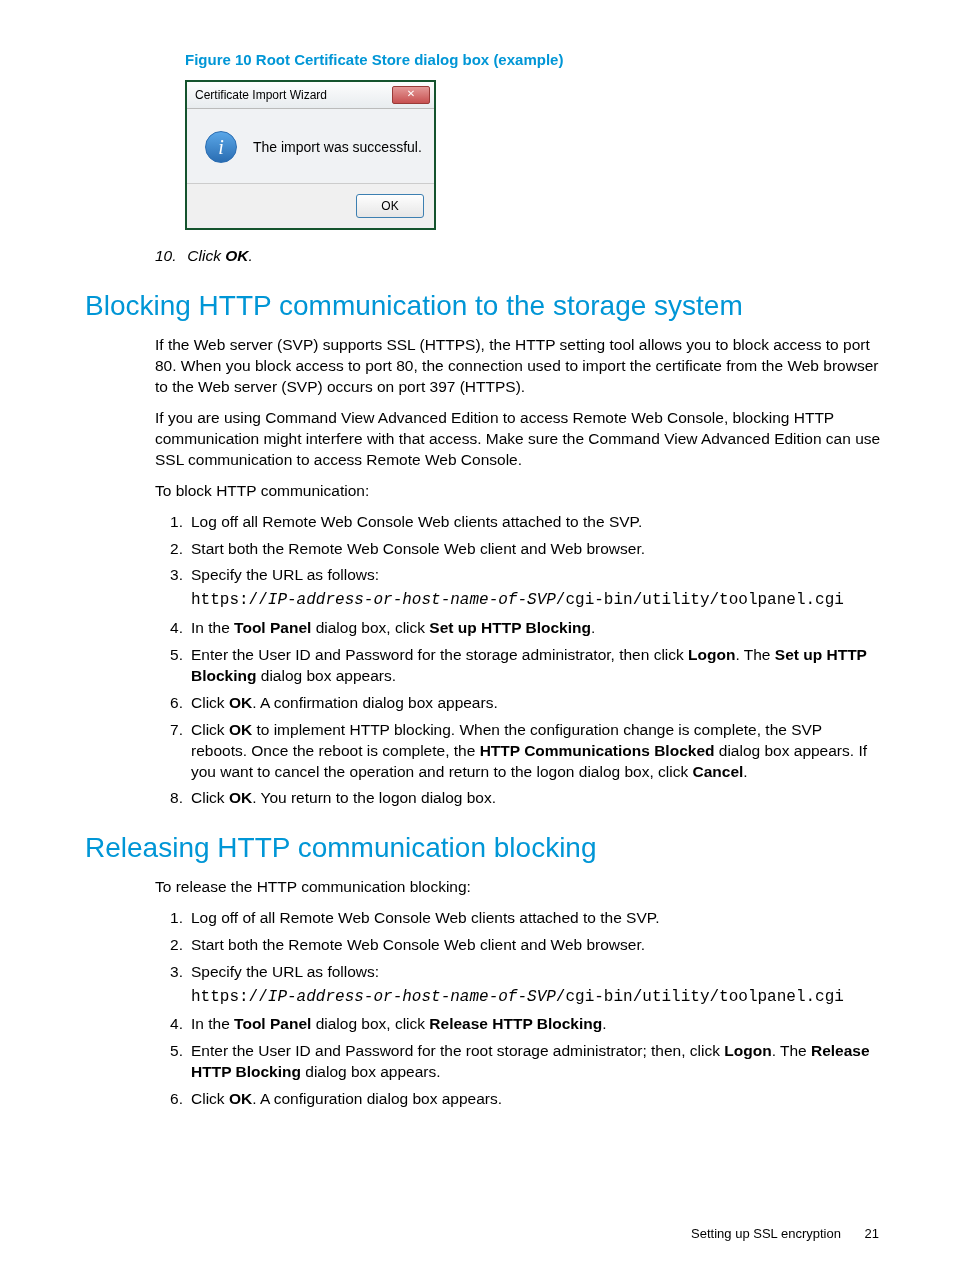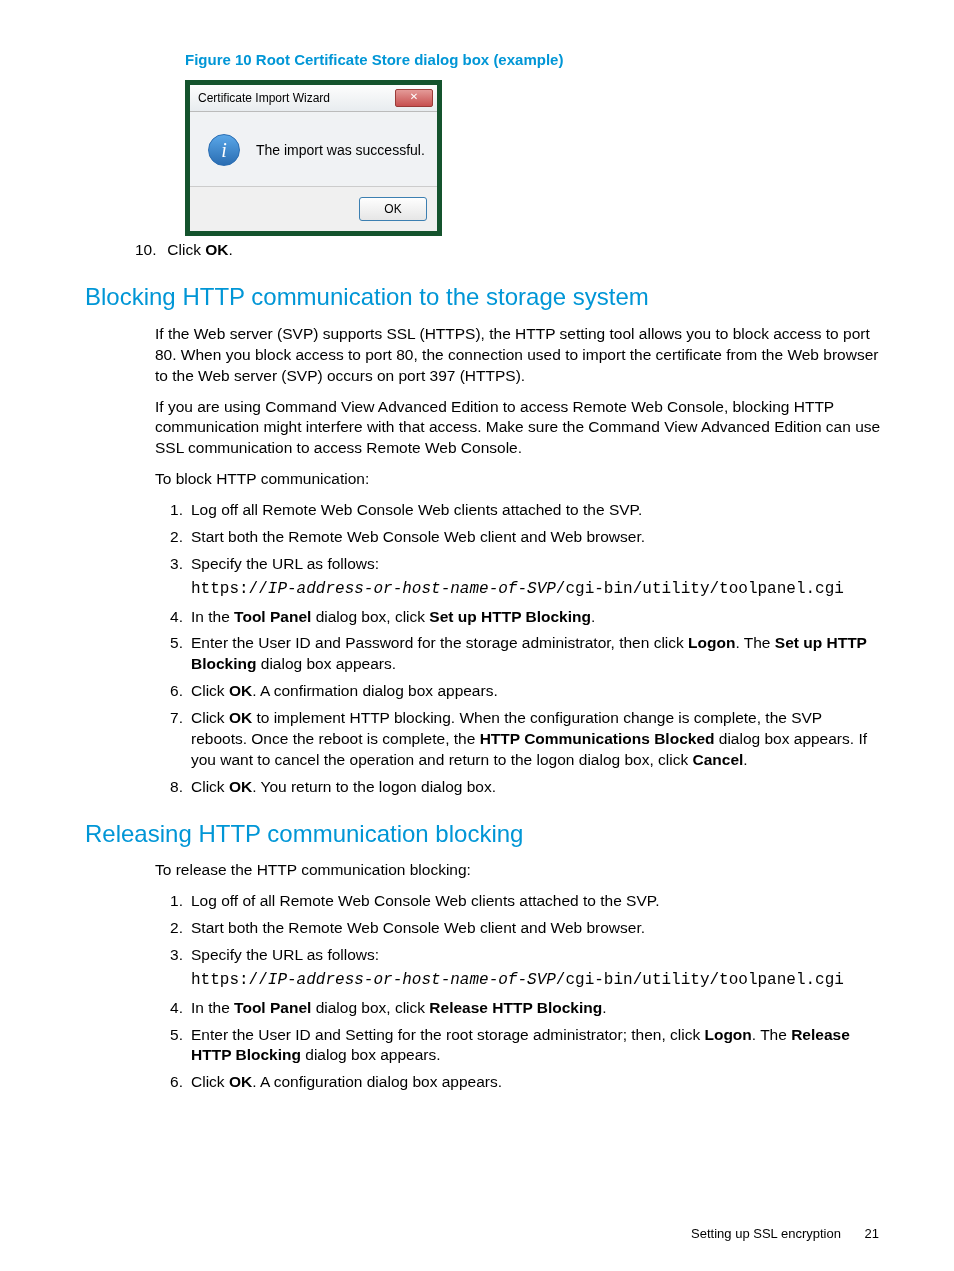--- a/index.html
+++ b/index.html
@@ -14,25 +14,25 @@
     .figure-caption {
       color: #0096d6;
       font-weight: bold;
       font-size: 15px;
       margin-left: 100px;
       margin-bottom: 10px;
     }
     .dialog-screenshot {
       margin-left: 100px;
       width: 247px;
-      border: 5px solid #14532d;
+      border: 2px solid #14532d;
       background: #f4f4f4;
       font-family: "Segoe UI", Tahoma, sans-serif;
       font-size: 12px;
-      margin-bottom: 4px;
+      margin-bottom: 16px;
     }
     .dlg-titlebar {
       background: linear-gradient(#fdfdfd, #e8ecef);
       border-bottom: 1px solid #bbb;
       padding: 4px 4px 4px 8px;
       display: flex;
       justify-content: space-between;
       align-items: center;
     }
     .dlg-close {
@@ -80,28 +80,29 @@
       display: inline-block;
       width: 66px;
       padding: 3px 0;
       background: linear-gradient(#fefefe, #e6e6e6);
       border: 1px solid #3c7fb1;
       border-radius: 3px;
       text-align: center;
       font-size: 12px;
     }
     .step-10 {
-      margin-left: 50px;
+      margin-left: 70px;
       margin-bottom: 18px;
+      font-style: italic;
     }
     .step-10 .num { display:inline-block; width:28px; }
     h2.section-heading {
       color: #0096d6;
       font-weight: normal;
-      font-size: 24px;
+      font-size: 28px;
       margin: 20px 0 10px 0;
     }
     .body-para {
       margin: 0 0 10px 70px;
     }
     ol.numbered {
       margin: 0 16px 14px 70px;
       padding-left: 0;
       list-style: none;
       counter-reset: item;
@@ -198,21 +199,21 @@
   <li>Log off of all Remote Web Console Web clients attached to the SVP.</li>
   <li>Start both the Remote Web Console Web client and Web browser.</li>
   <li>
     <span>Specify the URL as follows:</span>
     <code class="url"><span>https://</span><span class="italic">IP-address-or-host-name-of-SVP</span><span>/cgi-bin/utility/toolpanel.cgi</span></code>
   </li>
   <li>
     <span>In the </span><b>Tool Panel</b><span> dialog box, click </span><b>Release HTTP Blocking</b><span>.</span>
   </li>
   <li>
-    <span>Enter the User ID and Setting for the root storage administrator; then, click </span><b>Logon</b><span>. The </span><b>Release HTTP Blocking</b><span> dialog box appears.</span>
+    <span>Enter the User ID and Password for the root storage administrator; then, click </span><b>Logon</b><span>. The </span><b>Release HTTP Blocking</b><span> dialog box appears.</span>
   </li>
   <li>
     <span>Click </span><b>OK</b><span>. A configuration dialog box appears.</span>
   </li>
 </ol>
 
 <div class="page-footer">
   <span>Setting up SSL encryption</span>
   <span class="pagenum">21</span>
 </div>

